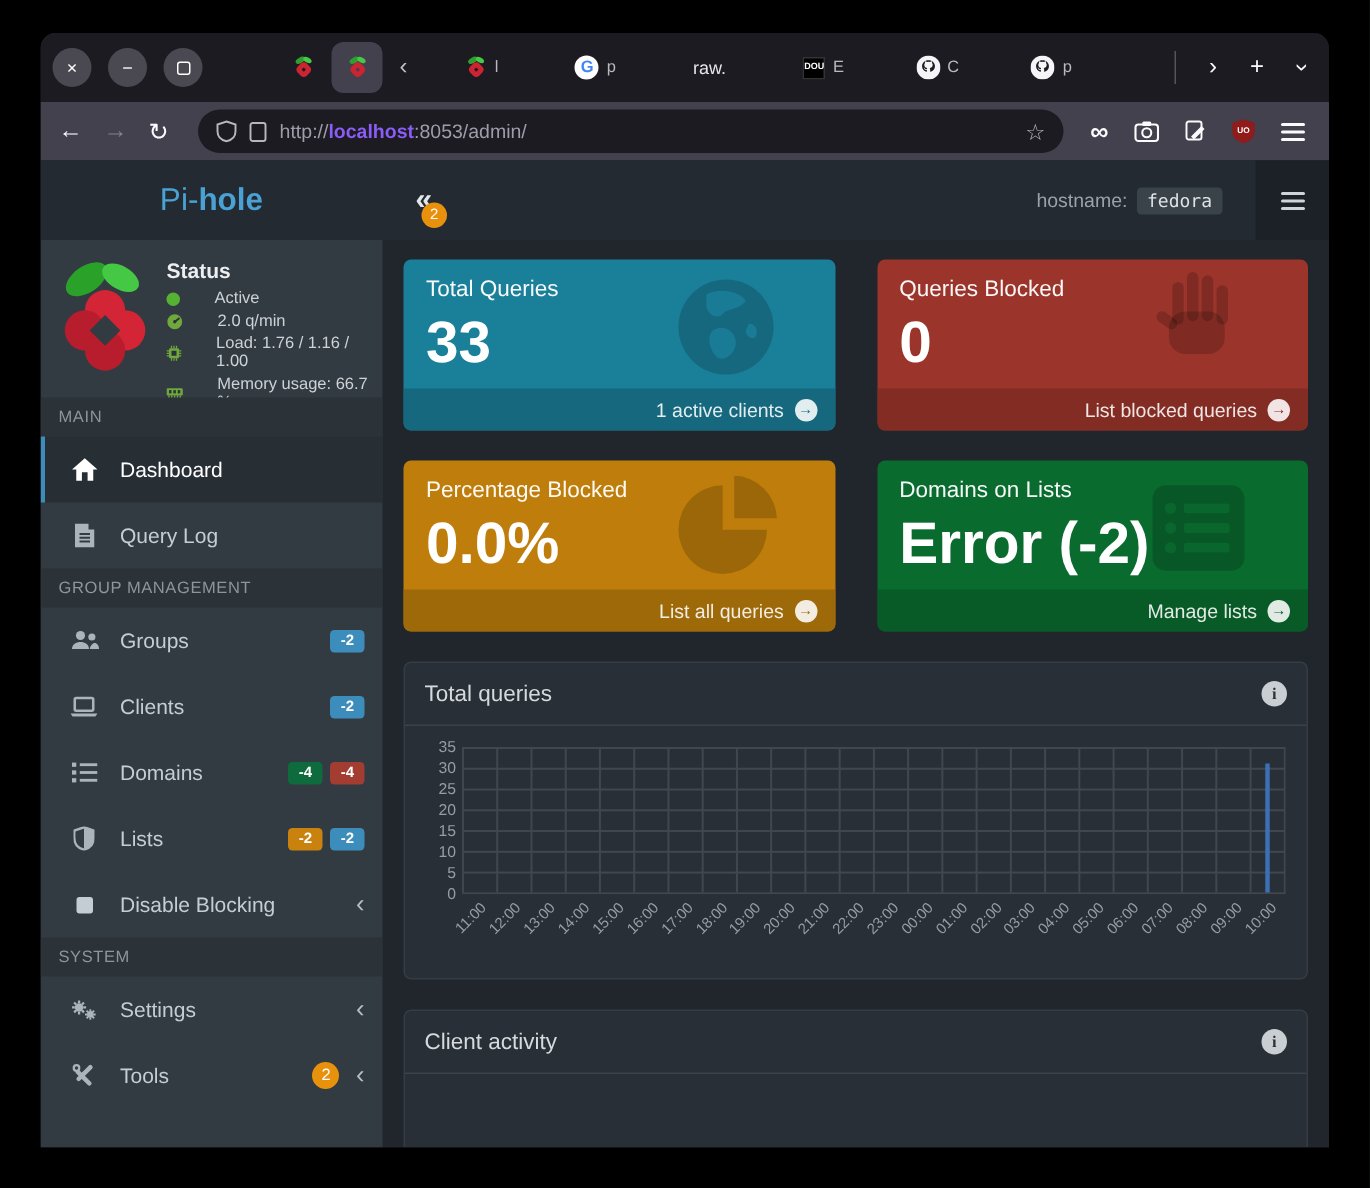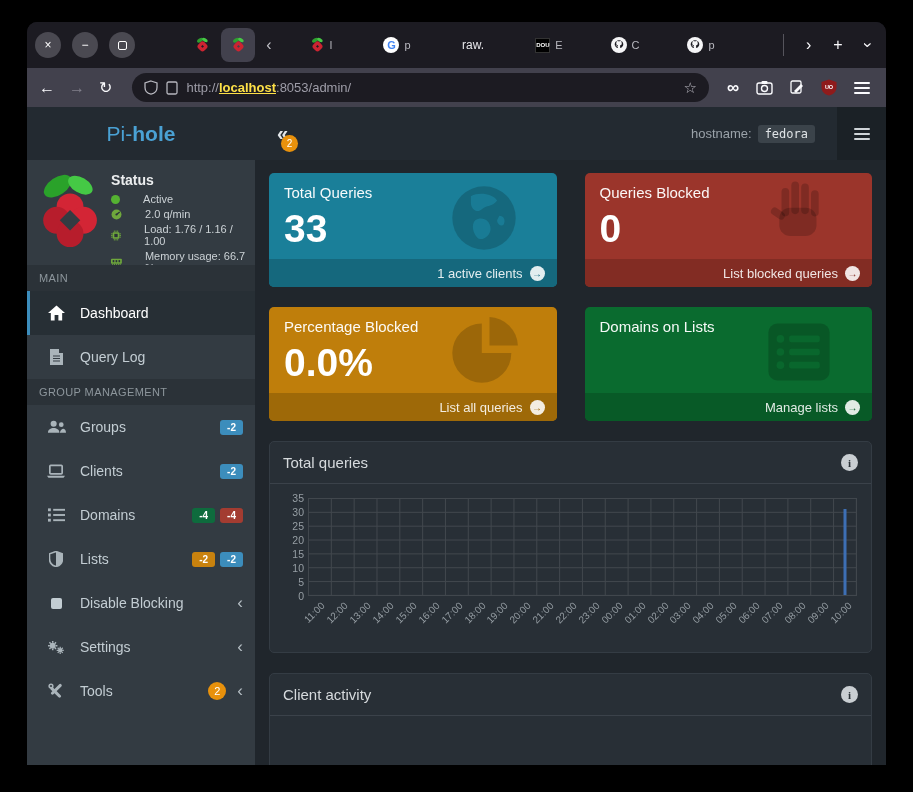--- a/index.html
+++ b/index.html
@@ -31,21 +31,21 @@
          font-size:6px; font-weight:bold; display:flex; align-items:center; justify-content:center; }
   .gcircle { width:16px; height:16px; border-radius:50%; background:#fff; color:#4285f4;
              font-weight:bold; font-size:11px; display:flex; align-items:center; justify-content:center; }
 
   .navbar { height:39px; background:#42414d; display:flex; align-items:center; padding:0 12px; gap:14px; }
   .navbtn { font-size:16px; color:#fbfbfe; }
   .navbtn.disabled { color:#82818c; }
   .urlbar { flex:1; height:29px; background:#1c1b22; border-radius:15px; display:flex;
             align-items:center; padding:0 12px; gap:8px; margin-left:6px; }
   .url-text { flex:1; font-size:13px; color:#9e9da8; white-space:nowrap; overflow:hidden; }
-  .url-text b { color:#fde047; font-weight:bold;text-decoration:underline; }
+  .url-text b { color:#8b5cf6; font-weight:bold; }
   .star { color:#b9b8c1; font-size:15px; }
   .toolicons { display:flex; align-items:center; gap:17px; padding:0 4px; }
   .inf { font-size:17px; font-weight:bold; color:#fbfbfe; }
   .burger { display:flex; flex-direction:column; gap:3px; }
   .burger i { width:16px; height:2px; background:#fbfbfe; border-radius:1px; }
 
   
   .page { height:658px; display:flex; flex-direction:column; background:#20262c; }
   .ph-header { height:53px; background:#232a31; display:flex; align-items:center; flex:0 0 auto; }
   .brand { width:228px; text-align:center; font-size:21px; color:#4aa1d4; font-weight:300; }
@@ -387,20 +387,21 @@
         <div class="mitem">
           <span class="micon">
               <span class="stopsq"></span>
             </span>
           <span>Disable Blocking</span>
           <span class="mright">
               <span class="chev">‹</span>
             </span>
         </div>
 
+        <div class="section-label">SYSTEM</div>
 
         <div class="mitem">
           <span class="micon">
               <svg width="18" height="15" viewBox="0 0 19 16" fill="currentColor">
                 <circle cx="6" cy="6" r="3"></circle>
                 <path d="M6 1v2M6 9v2M1 6h2M9 6h2M2.5 2.5l1.4 1.4M8.1 8.1l1.4 1.4M9.5 2.5L8.1 3.9M3.9 8.1L2.5 9.5" stroke="currentColor" stroke-width="1.6"></path>
                 <circle cx="14" cy="11" r="2.4"></circle>
                 <path d="M14 7.2v1.6M14 13.2v1.6M10.2 11h1.6M16.2 11h1.6M11.3 8.3l1.1 1.1M15.6 12.6l1.1 1.1M16.7 8.3l-1.1 1.1M12.4 12.6l-1.1 1.1" stroke="currentColor" stroke-width="1.3"></path>
               </svg>
             </span>
@@ -485,20 +486,21 @@
               <g fill="var(--card)" opacity=".8">
                 <circle cx="15" cy="20" r="3.5"></circle>
                   <rect x="23" y="17" width="28" height="6" rx="2"></rect>
                 <circle cx="15" cy="32" r="3.5"></circle>
                   <rect x="23" y="29" width="28" height="6" rx="2"></rect>
                 <circle cx="15" cy="44" r="3.5"></circle>
                   <rect x="23" y="41" width="28" height="6" rx="2"></rect>
               </g>
             </svg>
             <div class="ctitle">Domains on Lists</div>
+            <div class="cvalue">Error (-2)</div>
             <div class="cfooter" style="background: rgb(8, 90, 39);">
               <span>Manage lists</span>
               <span class="gocircle" style="color: rgb(8, 90, 39);">→</span>
             </div>
           </div>
         </div>
 
         <div class="panel">
           <div class="phead">
             <span class="ptitle">Total queries</span>

